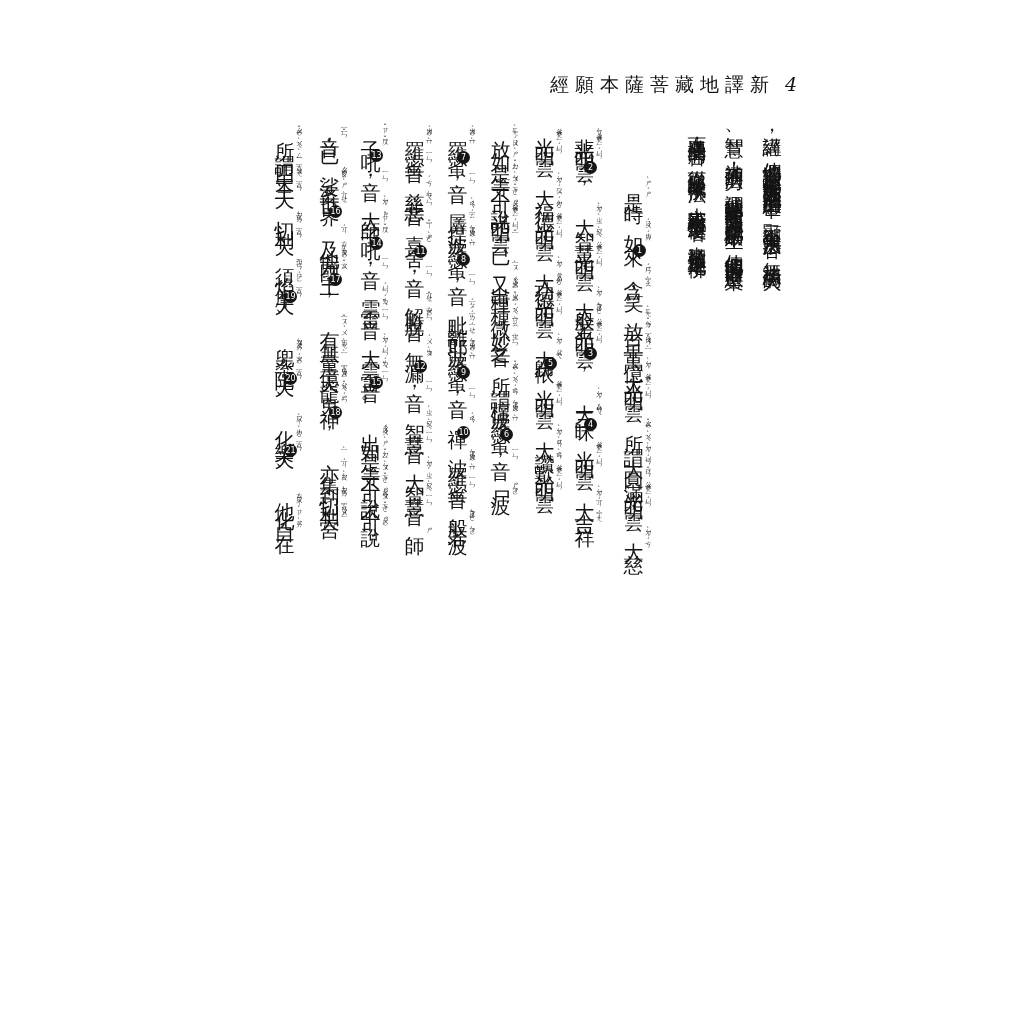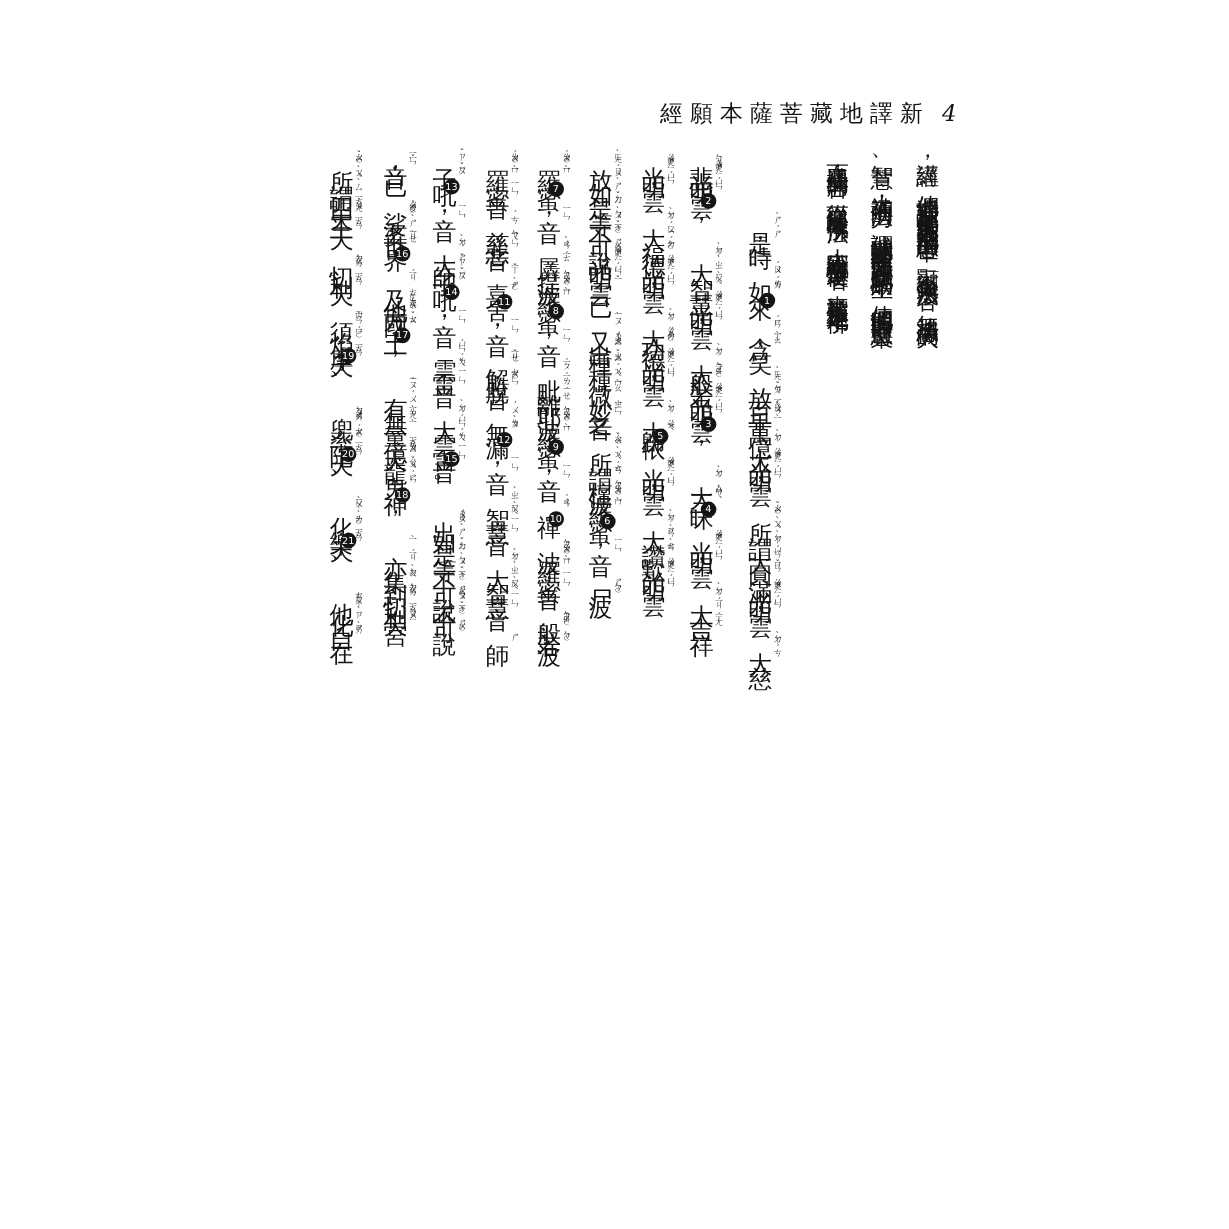--- a/index.html
+++ b/index.html
@@ -1,18 +1,18 @@
 <!DOCTYPE html>
 <html lang="zh-Hant"><head>
 <meta charset="utf-8">
 <style>
   html,body{margin:0;padding:0;background:#ffffff;}
   .page{position:relative;width:1024px;height:1024px;background:#fff;overflow:hidden;
         color:#141414;font-family:"DejaVu Serif","Liberation Serif",serif;}
-  .header{position:absolute;top:82px;right:227px;white-space:nowrap;}
+  .header{position:absolute;top:72px;right:227px;white-space:nowrap;}
   .header-title{font-size:19px;letter-spacing:6px;}
   .header-page{font-style:italic;font-size:19px;margin-left:10px;letter-spacing:0;}
   .col{position:absolute;top:122px;writing-mode:vertical-rl;text-orientation:upright;
        white-space:nowrap;}
   .t-col{font-size:19px;letter-spacing:2px;line-height:20px;}
   .o-col{font-size:20px;letter-spacing:5px;line-height:20px;}
   .o-col ruby{ruby-position:over;}
   .o-col rt{font-size:8px;letter-spacing:1px;line-height:1;text-orientation:upright;}
   .indent-2{padding-top:53px;}
   .note{display:inline-block;width:13px;height:13px;border-radius:50%;background:#151515;

